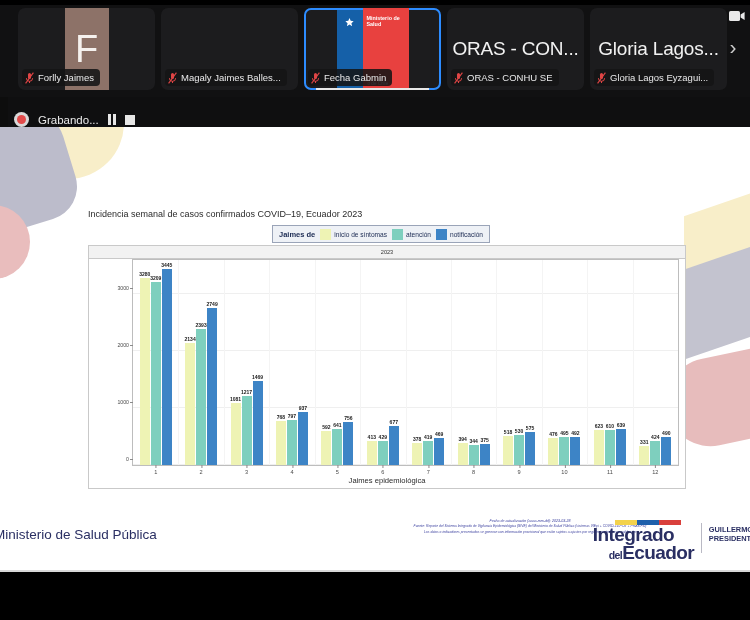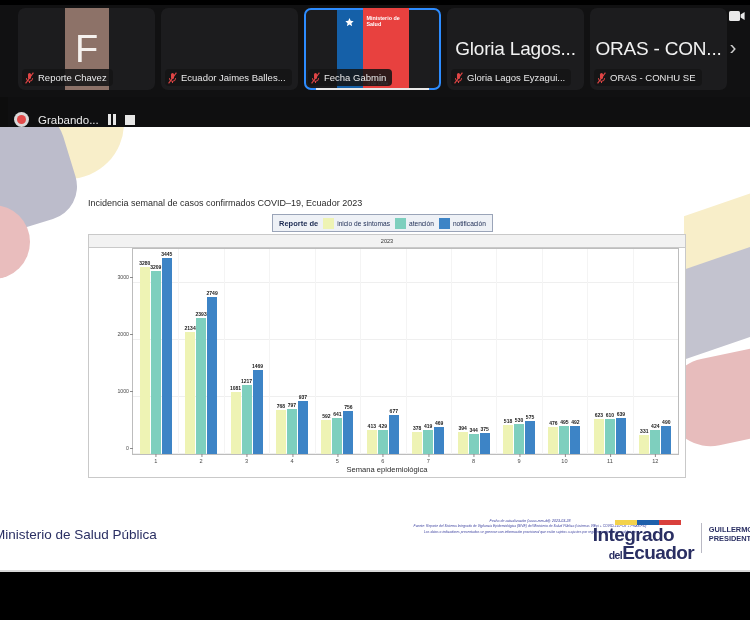--- a/index.html
+++ b/index.html
@@ -51,21 +51,21 @@
   .d-pink-l{left:-44px;top:78px;width:74px;height:74px;background:#e9bdbd;border-radius:38px;}
   .d-yellow-r{right:-26px;top:103px;width:132px;height:74px;background:#f8eec9;
               transform:skewY(-19deg);transform-origin:left top;}
   .d-gray-r{right:-30px;top:155px;width:132px;height:90px;background:#c3c3cf;
             transform:skewY(-19deg);transform-origin:left top;}
   .d-pink-r{right:-34px;top:228px;width:118px;height:88px;background:#e7bcbc;border-radius:52px 0 0 52px;
             transform:rotate(-12deg);}
 
   .slide-title{position:absolute;left:88px;top:28px;width:600px;color:#252a63;font-size:27px;
                font-weight:400;letter-spacing:-.3px;}
-  .chart-card{position:absolute;left:88px;top:71px;width:596px;height:312px;background:#fff;}
+  .chart-card{position:absolute;left:88px;top:82px;width:596px;height:312px;background:#fff;}
   .chart-subtitle{position:absolute;left:0;top:0;color:#2b2b2b;font-size:9px;}
 
   .legend{position:absolute;left:184px;top:16px;height:16px;border:1px solid #9aa4b8;background:#eef1f6;
           display:flex;align-items:center;gap:5px;padding:0 6px;}
   .legend .lg-title{color:#1b2a52;font-size:7.5px;font-weight:700;}
   .legend .lg-item{display:flex;align-items:center;gap:3px;}
   .legend .sw{width:11px;height:11px;display:block;}
   .legend .lg-lab{color:#1b2a52;font-size:6.6px;}
 
   .plot-outer{position:absolute;left:0;top:36px;width:596px;height:242px;border:1px solid #c9c9c9;background:#fff;}
@@ -123,35 +123,35 @@
         </div>
         <div class="namebar">
           <span class="mic">
             <svg width="9" height="12" viewBox="0 0 9 12">
                 <rect x="3" y="1" width="3" height="6" rx="1.5" fill="#e04545"></rect>
                 <path d="M1.4 6.2a3.1 3.1 0 0 0 6.2 0" stroke="#e04545" stroke-width="1" fill="none"></path>
                 <line x1="4.5" y1="9" x2="4.5" y2="11" stroke="#e04545" stroke-width="1"></line>
                 <line x1="0.6" y1="11.4" x2="8.4" y2="0.6" stroke="#e04545" stroke-width="1.1"></line>
               </svg>
           </span>
-          <span class="nm">Reporte Chavez</span>
+          <span class="nm">Forlly Jaimes</span>
         </div>
       </div>
 
       <div class="tile">
         <div class="namebar">
           <span class="mic">
             <svg width="9" height="12" viewBox="0 0 9 12">
                 <rect x="3" y="1" width="3" height="6" rx="1.5" fill="#e04545"></rect>
                 <path d="M1.4 6.2a3.1 3.1 0 0 0 6.2 0" stroke="#e04545" stroke-width="1" fill="none"></path>
                 <line x1="4.5" y1="9" x2="4.5" y2="11" stroke="#e04545" stroke-width="1"></line>
                 <line x1="0.6" y1="11.4" x2="8.4" y2="0.6" stroke="#e04545" stroke-width="1.1"></line>
               </svg>
           </span>
-          <span class="nm">Ecuador Jaimes Balles...</span>
+          <span class="nm">Magaly Jaimes Balles...</span>
         </div>
       </div>
 
       <div class="tile active">
         <div class="chile-flag">
           <div class="cf-blue">
             <svg class="star" viewBox="0 0 24 24">
                 <path d="M12 2l2.6 6.4L21 9.2l-4.8 4.2 1.5 6.6L12 16.6 6.3 20l1.5-6.6L3 9.2l6.4-.8z" fill="#ffffff"></path>
               </svg>
           </div>
@@ -167,51 +167,51 @@
             <svg width="9" height="12" viewBox="0 0 9 12">
                 <rect x="3" y="1" width="3" height="6" rx="1.5" fill="#e04545"></rect>
                 <path d="M1.4 6.2a3.1 3.1 0 0 0 6.2 0" stroke="#e04545" stroke-width="1" fill="none"></path>
                 <line x1="4.5" y1="9" x2="4.5" y2="11" stroke="#e04545" stroke-width="1"></line>
                 <line x1="0.6" y1="11.4" x2="8.4" y2="0.6" stroke="#e04545" stroke-width="1.1"></line>
               </svg>
           </span>
           <span class="nm">Fecha Gabmin</span>
         </div>
         <div class="tile-underline"></div>
+      </div>
+
+      <div class="tile">
+        <div class="tile-name-big">ORAS - CON...</div>
+        <div class="namebar">
+          <span class="mic">
+            <svg width="9" height="12" viewBox="0 0 9 12">
+                <rect x="3" y="1" width="3" height="6" rx="1.5" fill="#e04545"></rect>
+                <path d="M1.4 6.2a3.1 3.1 0 0 0 6.2 0" stroke="#e04545" stroke-width="1" fill="none"></path>
+                <line x1="4.5" y1="9" x2="4.5" y2="11" stroke="#e04545" stroke-width="1"></line>
+                <line x1="0.6" y1="11.4" x2="8.4" y2="0.6" stroke="#e04545" stroke-width="1.1"></line>
+              </svg>
+          </span>
+          <span class="nm">ORAS - CONHU SE</span>
+        </div>
       </div>
 
       <div class="tile">
         <div class="tile-name-big">Gloria Lagos...</div>
         <div class="namebar">
           <span class="mic">
             <svg width="9" height="12" viewBox="0 0 9 12">
                 <rect x="3" y="1" width="3" height="6" rx="1.5" fill="#e04545"></rect>
                 <path d="M1.4 6.2a3.1 3.1 0 0 0 6.2 0" stroke="#e04545" stroke-width="1" fill="none"></path>
                 <line x1="4.5" y1="9" x2="4.5" y2="11" stroke="#e04545" stroke-width="1"></line>
                 <line x1="0.6" y1="11.4" x2="8.4" y2="0.6" stroke="#e04545" stroke-width="1.1"></line>
               </svg>
           </span>
           <span class="nm">Gloria Lagos Eyzagui...</span>
         </div>
       </div>
-
-      <div class="tile">
-        <div class="tile-name-big">ORAS - CON...</div>
-        <div class="namebar">
-          <span class="mic">
-            <svg width="9" height="12" viewBox="0 0 9 12">
-                <rect x="3" y="1" width="3" height="6" rx="1.5" fill="#e04545"></rect>
-                <path d="M1.4 6.2a3.1 3.1 0 0 0 6.2 0" stroke="#e04545" stroke-width="1" fill="none"></path>
-                <line x1="4.5" y1="9" x2="4.5" y2="11" stroke="#e04545" stroke-width="1"></line>
-                <line x1="0.6" y1="11.4" x2="8.4" y2="0.6" stroke="#e04545" stroke-width="1.1"></line>
-              </svg>
-          </span>
-          <span class="nm">ORAS - CONHU SE</span>
-        </div>
-      </div>
     </div>
 
     <span class="cam-icon">
       <svg width="16" height="12" viewBox="0 0 16 12">
           <rect x="0" y="1" width="11" height="10" rx="1.6" fill="#e9e9e9"></rect>
           <path d="M11.6 4.4L15.6 2v8l-4-2.4z" fill="#e9e9e9"></path>
         </svg>
     </span>
     <div class="next-arrow">›</div>
   </div>
@@ -234,21 +234,21 @@
     <div class="deco d-pink-l"></div>
     <div class="deco d-yellow-r"></div>
     <div class="deco d-gray-r"></div>
     <div class="deco d-pink-r"></div>
 
 
     <div class="chart-card">
       <div class="chart-subtitle">Incidencia semanal de casos confirmados COVID–19, Ecuador 2023</div>
 
       <div class="legend">
-        <span class="lg-title">Reporte de</span>
+        <span class="lg-title">Jaimes de</span>
         <span class="lg-item">
           <span class="sw" style="background:#eef3b4"></span>
           <span class="lg-lab">inicio de síntomas</span>
         </span>
         <span class="lg-item">
           <span class="sw" style="background:#7ecfbe"></span>
           <span class="lg-lab">atención</span>
         </span>
         <span class="lg-item">
           <span class="sw" style="background:#3d84c6"></span>
@@ -419,21 +419,21 @@
               </div>
               <div class="bar" style="height: 11.7778%; background: rgb(126, 207, 190);">
                 <span class="val">424</span>
               </div>
               <div class="bar" style="height: 13.6111%; background: rgb(61, 132, 198);">
                 <span class="val">490</span>
               </div>
             </div>
             <div class="xtick" style="left: 95.8333%;">12</div>
           </div>
-        <div class="xlab">Semana epidemiológica</div>
+        <div class="xlab">Jaimes epidemiológica</div>
       </div>
     </div>
 
     <div class="foot">
       <div class="d1">Fecha de actualización (aaaa-mm-dd): 2023-03-28</div>
       <div class="d2">Fuente: Reporte del Sistema Integrado de Vigilancia Epidemiológica (SIVE) del Ministerio de Salud Pública (sistemas VIEpi + COVID-19-PCR + PRAS Flu)</div>
       <div class="d2">Los datos o indicadores presentados se generan con información provisional que están sujetos a ajustes por registro posteriores o validación</div>
     </div>
 
     <div class="msp">Ministerio de Salud Pública</div>

